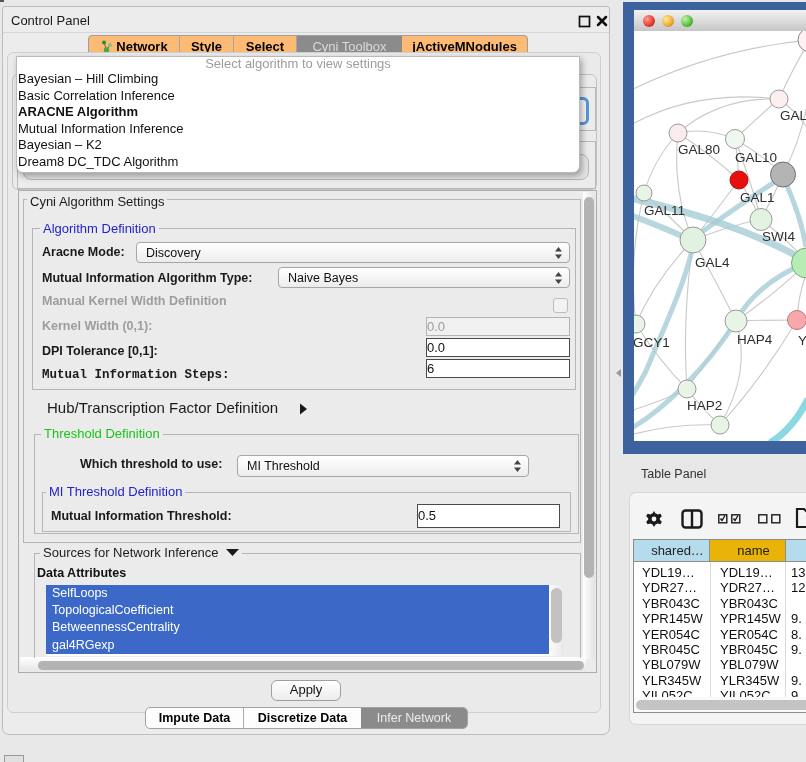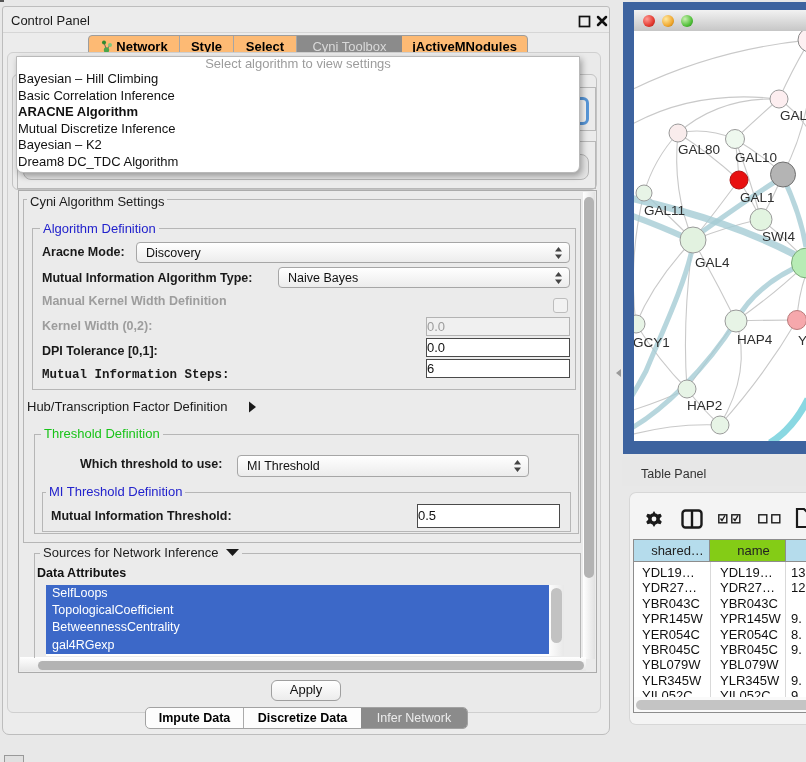--- a/index.html
+++ b/index.html
@@ -82,30 +82,30 @@
   <div class="combo" style="left:275px;top:260px;width:292px;height:21px;">
       <span>Naive Bayes</span>
     <svg width="9" height="13">
         <path d="M4.5 0.5 L8 5 L1 5 Z M1 8 L8 8 L4.5 12.5 Z" fill="#444"></path>
       </svg>
     </div>
 
   <div class="lbl dis" style="left:39px;top:287px;">Manual Kernel Width Definition</div>
   <div class="abs" style="left:550px;top:291px;width:13px;height:13px;border:1px solid #bdbdbd;border-radius:3px;background:#f2f2f2;"></div>
 
-  <div class="lbl dis" style="left:39px;top:312px;">Kernel Width (0,2):</div>
+  <div class="lbl dis" style="left:39px;top:312px;">Kernel Width (0,1):</div>
   <div class="fld" style="left:423px;top:310px;width:144px;height:19px;border:1px solid #b3b3b3;background:#f0f0f0;color:#9d9d9d;line-height:17px;">0.0</div>
 
   <div class="lbl" style="left:39px;top:337px;">DPI Tolerance [0,1]:</div>
   <div class="fld" style="left:423px;top:331px;width:144px;height:19px;border:1px solid #4a4a4a;background:#fff;color:#111;line-height:17px;">0.0</div>
 
   <div class="lbl" style="left:39px;top:361px;font-family:Liberation Mono, monospace;">Mutual Information Steps:</div>
   <div class="fld" style="left:423px;top:352px;width:144px;height:19px;border:1px solid #4a4a4a;background:#fff;color:#111;line-height:17px;">6</div>
 
-  <div class="abs" style="left:24px;top:392px;font-size:13px;color:#1a1a1a;">Hub/Transcription Factor Definition
+  <div class="abs" style="left:44px;top:392px;font-size:15px;color:#1a1a1a;">Hub/Transcription Factor Definition
     <svg width="10" height="12" style="margin-left:16px;vertical-align:-2px;">
         <path d="M2 0.5 L9 6 L2 11.5 Z" fill="#1a1a1a"></path>
       </svg>
   </div>
 
   <div class="abs" style="left:31px;top:427px;width:545px;height:100px;border:1px solid #b6b6b6;box-sizing:border-box;"></div>
   <div class="abs" style="left:38px;top:419px;background:#ebebeb;padding:0 3px;font-size:13px;color:#19c319;">Threshold Definition</div>
 
   <div class="lbl" style="left:77px;top:450px;">Which threshold to use:</div>
   <div class="combo" style="left:234px;top:448px;width:292px;height:22px;">
@@ -145,21 +145,21 @@
     <div style="width:106px;background:#8b8b8b;color:#ececec;display:flex;align-items:center;justify-content:center;box-sizing:border-box;font-weight:normal;">Infer Network</div>
   </div>
 </div>
 
 <div class="abs" style="left:16px;top:56px;width:564px;height:117px;background:#fff;border:1px solid #b9b9b9;border-radius:0 0 7px 7px;box-shadow:2px 3px 6px rgba(0,0,0,0.32);box-sizing:border-box;z-index:50;">
   <div style="font-size:13px;color:#9c9c9c;text-align:center;height:14px;line-height:14px;margin-top:0;">Select algorithm to view settings</div>
   <div style="font-size:13px;color:#111;padding-left:1px;">
     <div style="height:16.5px;line-height:16.5px;">Bayesian – Hill Climbing</div>
     <div style="height:16.5px;line-height:16.5px;">Basic Correlation Inference</div>
     <div style="height:16.5px;line-height:16.5px;font-weight:bold;">ARACNE Algorithm</div>
-    <div style="height:16.5px;line-height:16.5px;">Mutual Discretize Inference</div>
+    <div style="height:16.5px;line-height:16.5px;">Mutual Information Inference</div>
     <div style="height:16.5px;line-height:16.5px;">Bayesian – K2</div>
     <div style="height:16.5px;line-height:16.5px;">Dream8 DC_TDC Algorithm</div>
   </div>
 </div>
 
 <div class="abs" style="left:623px;top:2px;width:183px;height:452px;background:#3d639f;">
   <div class="abs" style="left:11px;top:8px;width:172px;height:22px;background:linear-gradient(to bottom,#f2f2f2,#c6c6c6);border-bottom:1px solid #8e8e8e;box-sizing:border-box;">
     <div class="abs" style="left:9px;top:5px;width:12px;height:12px;border-radius:50%;background:radial-gradient(circle at 4px 4px,#ff9a94,#e33a30 60%,#9e150d);"></div>
     <div class="abs" style="left:28px;top:5px;width:12px;height:12px;border-radius:50%;background:radial-gradient(circle at 4px 4px,#ffe9a0,#f0a830 60%,#a86a00);"></div>
     <div class="abs" style="left:47px;top:5px;width:12px;height:12px;border-radius:50%;background:radial-gradient(circle at 4px 4px,#c8f0b0,#52c03a 60%,#1d7a10);"></div>
@@ -272,21 +272,21 @@
     <rect x="0.8" y="0.8" width="8" height="8" fill="none" stroke="#1a1a1a" stroke-width="1.4"></rect>
     <rect x="13.8" y="0.8" width="8" height="8" fill="none" stroke="#1a1a1a" stroke-width="1.4"></rect>
   </svg>
   <svg class="abs" style="left:165px;top:14px;" width="12" height="22">
     <path d="M2 2 L9 2 L15 8 L15 20 L2 20 Z" fill="none" stroke="#1a1a1a" stroke-width="2.2"></path>
   </svg>
 </div>
 
 <div class="abs" style="left:633px;top:539px;width:173px;height:174px;background:#fff;border:1px solid #8d8d8d;border-right:none;box-sizing:border-box;overflow:hidden;font-size:13px;color:#111;">
   <div class="abs" style="left:0;top:0;width:76px;height:22px;background:#b5dcec;border-right:1px solid #8d8d8d;border-bottom:1px solid #8d8d8d;box-sizing:border-box;text-align:center;line-height:21px;color:#222;text-indent:12px;">shared…</div>
-  <div class="abs" style="left:76px;top:0;width:76px;height:22px;background:#84cc16;border-right:1px solid #8d8d8d;border-bottom:1px solid #8d8d8d;box-sizing:border-box;text-align:center;line-height:21px;color:#222;text-indent:12px;">name</div>
+  <div class="abs" style="left:76px;top:0;width:76px;height:22px;background:#eab308;border-right:1px solid #8d8d8d;border-bottom:1px solid #8d8d8d;box-sizing:border-box;text-align:center;line-height:21px;color:#222;text-indent:12px;">name</div>
   <div class="abs" style="left:152px;top:0;width:21px;height:22px;background:#b5dcec;border-bottom:1px solid #8d8d8d;box-sizing:border-box;"></div>
   <div class="abs" style="left:76px;top:22px;width:1px;height:137px;background:#d9d9d9;"></div>
   <div class="abs" style="left:151px;top:22px;width:1px;height:137px;background:#d9d9d9;"></div>
   <div class="abs" style="left:0;top:25px;width:173px;">
     <div style="height:15.4px;line-height:15.4px;"><span style="padding-left:8px;display:inline-block;width:77px;box-sizing:border-box;">YDL19…</span><span style="display:inline-block;width:75px;padding-left:9px;box-sizing:border-box;">YDL19…</span><span style="padding-left:5px;">13</span></div>
     <div style="height:15.4px;line-height:15.4px;"><span style="padding-left:8px;display:inline-block;width:77px;box-sizing:border-box;">YDR27…</span><span style="display:inline-block;width:75px;padding-left:9px;box-sizing:border-box;">YDR27…</span><span style="padding-left:5px;">12</span></div>
     <div style="height:15.4px;line-height:15.4px;"><span style="padding-left:8px;display:inline-block;width:77px;box-sizing:border-box;">YBR043C</span><span style="display:inline-block;width:75px;padding-left:9px;box-sizing:border-box;">YBR043C</span></div>
     <div style="height:15.4px;line-height:15.4px;"><span style="padding-left:8px;display:inline-block;width:77px;box-sizing:border-box;">YPR145W</span><span style="display:inline-block;width:75px;padding-left:9px;box-sizing:border-box;">YPR145W</span><span style="padding-left:5px;">9.</span></div>
     <div style="height:15.4px;line-height:15.4px;"><span style="padding-left:8px;display:inline-block;width:77px;box-sizing:border-box;">YER054C</span><span style="display:inline-block;width:75px;padding-left:9px;box-sizing:border-box;">YER054C</span><span style="padding-left:5px;">8.</span></div>
     <div style="height:15.4px;line-height:15.4px;"><span style="padding-left:8px;display:inline-block;width:77px;box-sizing:border-box;">YBR045C</span><span style="display:inline-block;width:75px;padding-left:9px;box-sizing:border-box;">YBR045C</span><span style="padding-left:5px;">9.</span></div>

